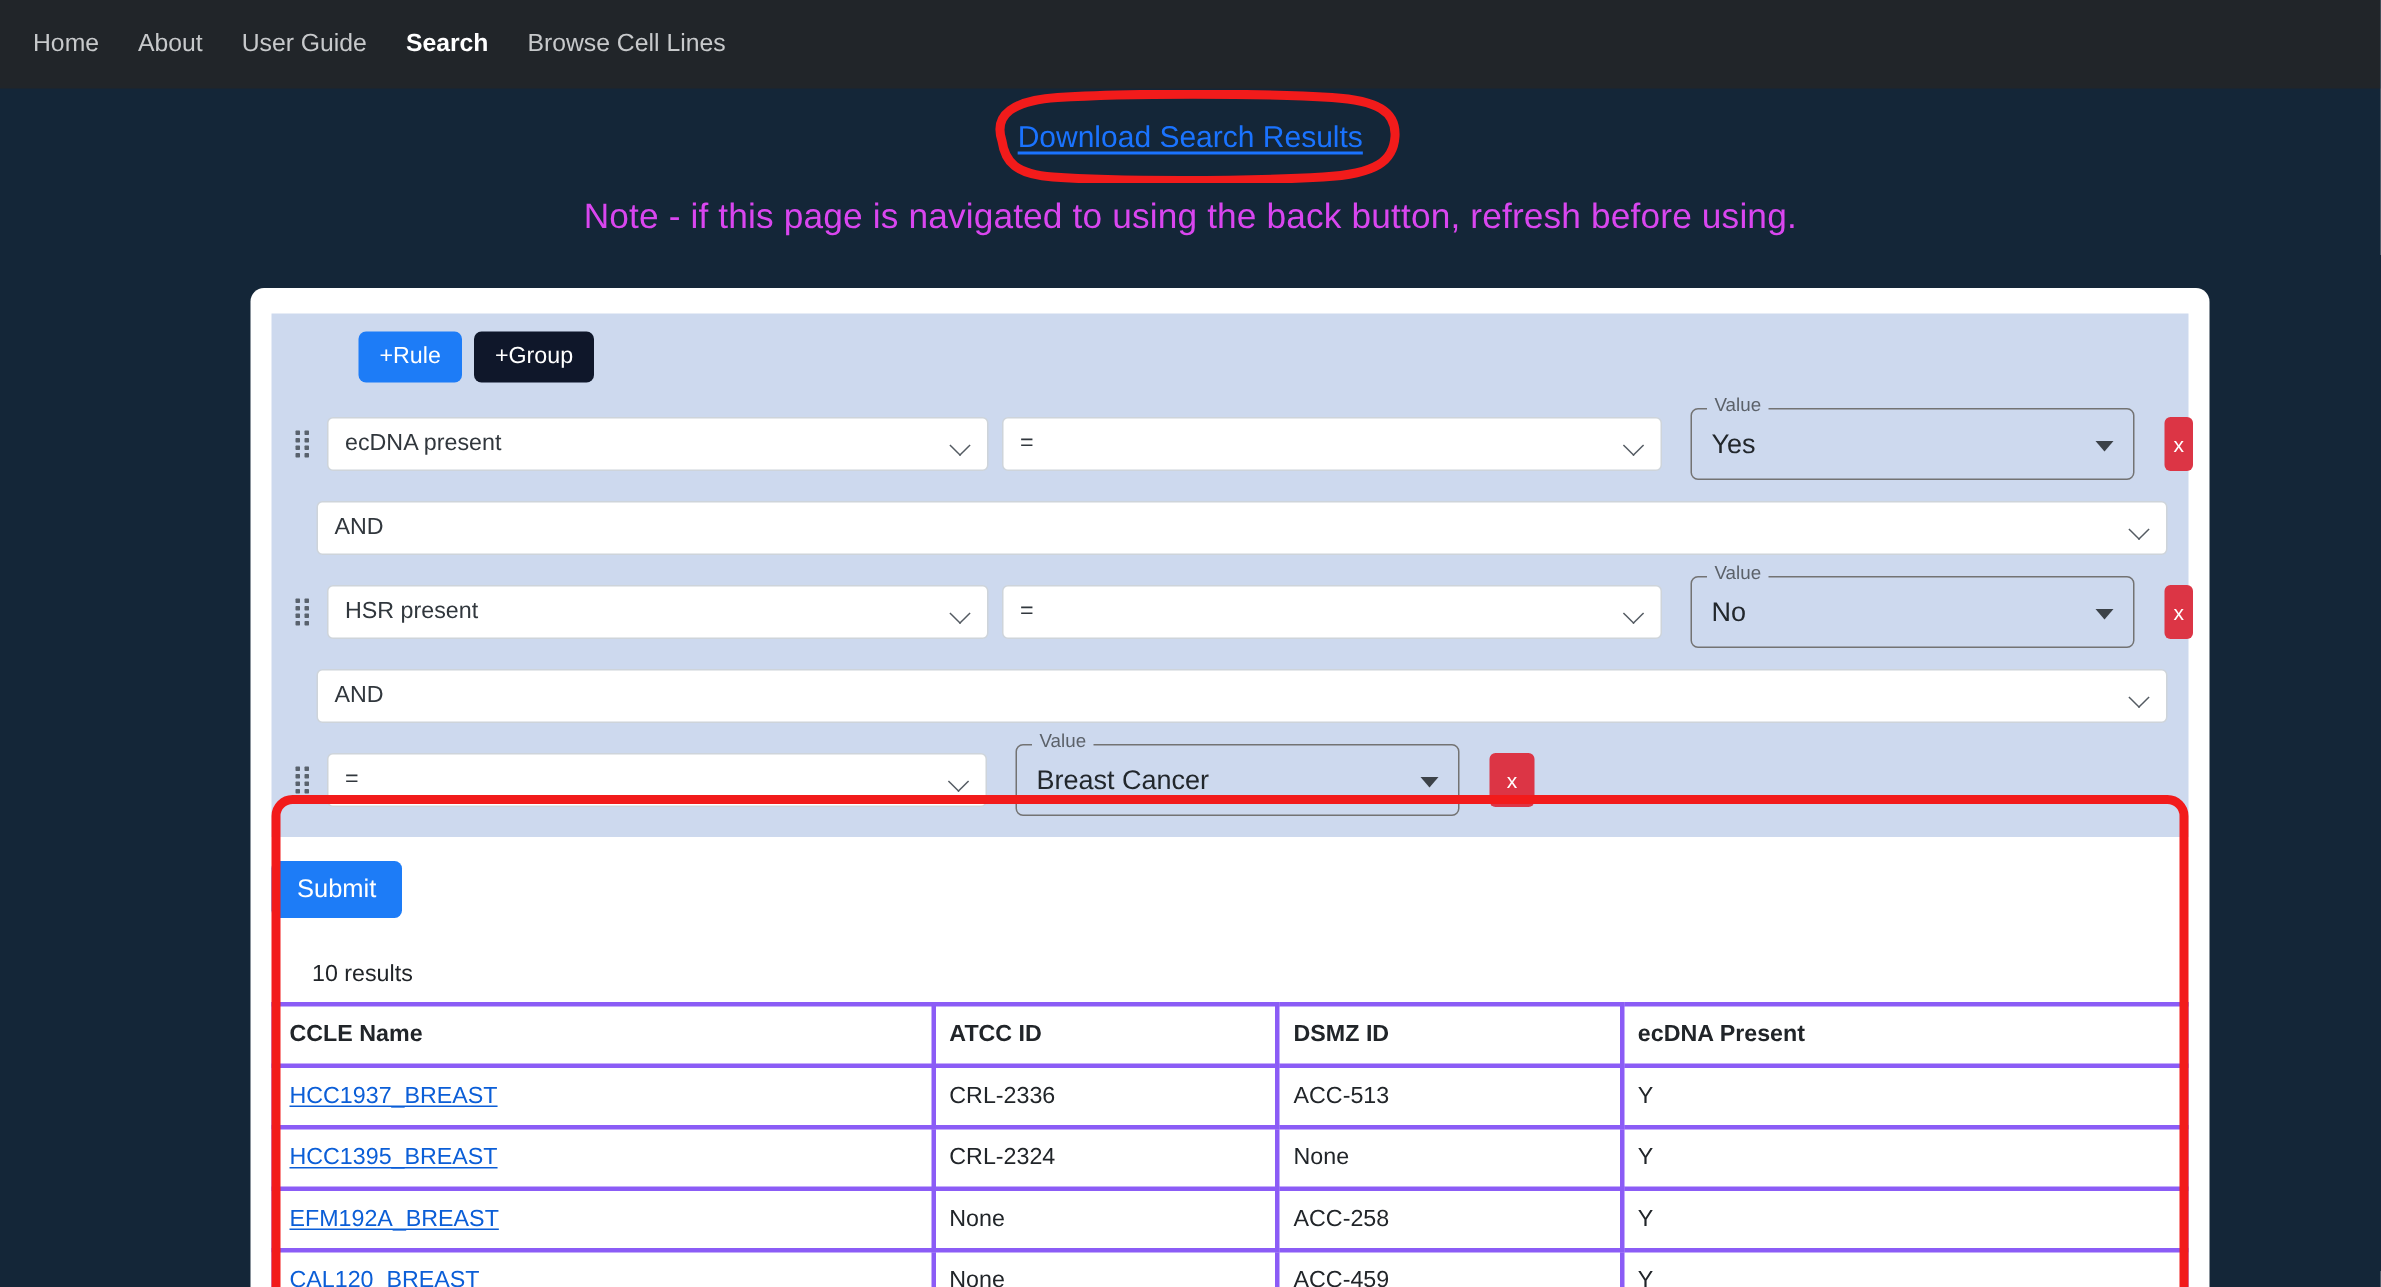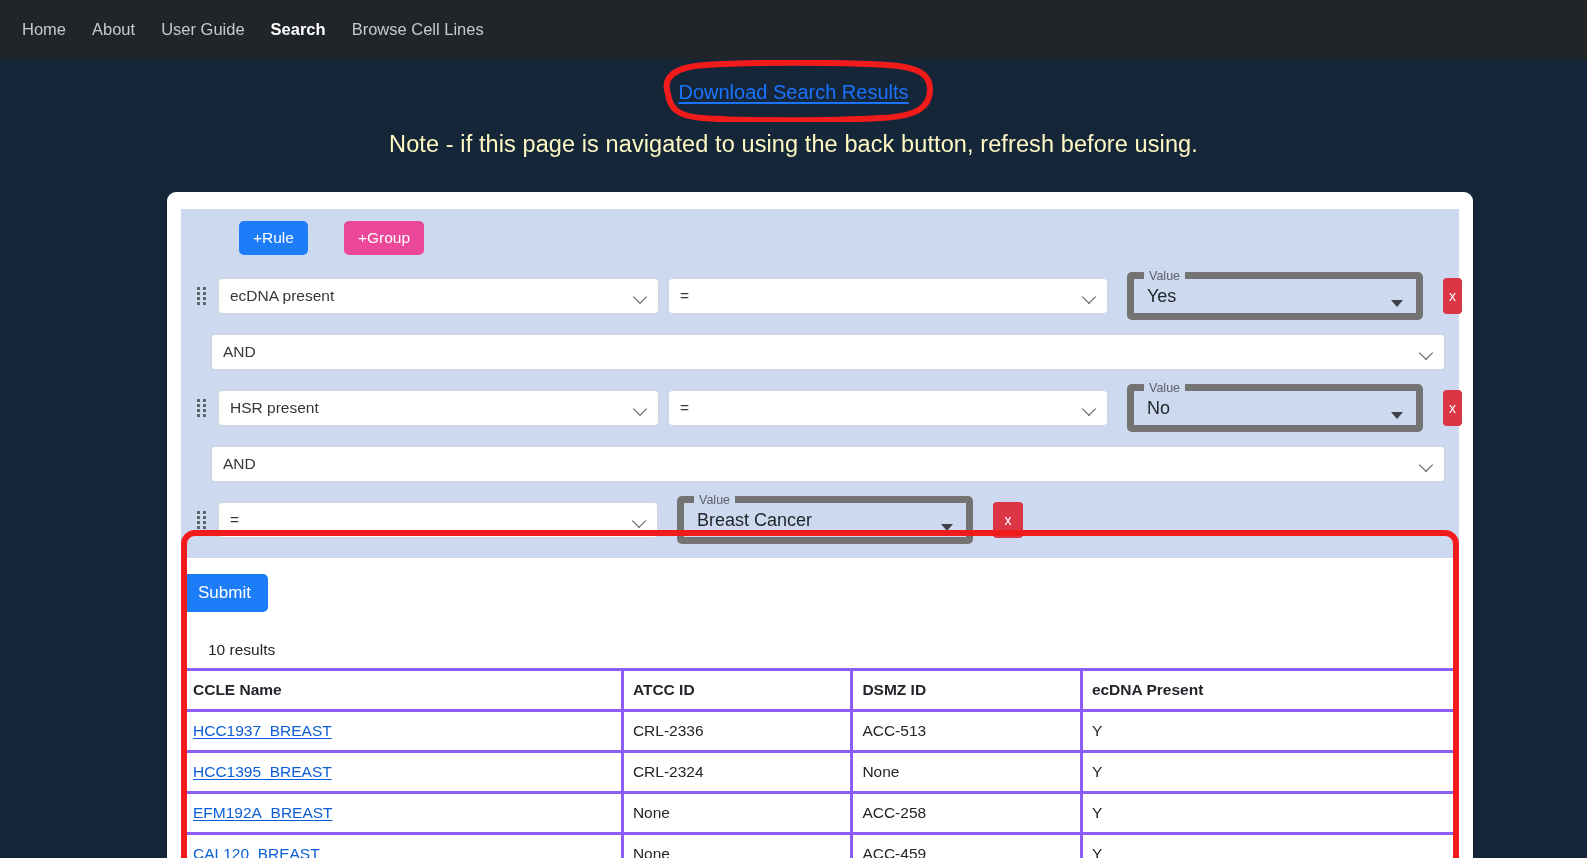--- a/index.html
+++ b/index.html
@@ -44,21 +44,21 @@
     text-decoration: underline;
     text-underline-offset: 3px;
   }
   .dl-ellipse {
     position: absolute;
     left: -28px; top: -21px;
     width: 290px; height: 62px;
     pointer-events: none;
   }
   .note {
-    color: #fef9c3;
+    color: #d946ef;
     font-size: 23.5px;
     margin-top: 27px;
     letter-spacing: 0.1px;
   }
 
   
   .card {
     position: absolute;
     left: 167px; top: 192px;
     width: 1306px;
@@ -77,21 +77,21 @@
   .btn {
     border: none;
     border-radius: 5px;
     color: #fff;
     font-size: 15.5px;
     padding: 8px 14px;
     cursor: pointer;
     font-family: "Liberation Sans", sans-serif;
   }
   .btn-rule { background: #1d7cf7; }
-  .btn-group { background: #ec4899; margin-left: 28px; }
+  .btn-group { background: #0f172a; }
 
   .rule-row {
     display: flex;
     align-items: center;
     gap: 9px;
     margin-bottom: 14px;
   }
   .drag-handle {
     width: 12px; height: 22px;
     display: grid;
@@ -132,21 +132,21 @@
   .sel-op { width: 440px; flex: 0 0 440px; }
 
   .conj-row { margin-bottom: 14px; padding-left: 16px; }
   .sel-conj { width: 100%; height: 36px; }
 
   
   .value-outline {
     position: relative;
     width: 296px; flex: 0 0 296px;
     height: 48px;
-    border: 7px solid #737373;
+    border: 1px solid #737373;
     border-radius: 5px;
     display: flex;
     align-items: center;
     padding: 0 34px 0 13px;
     font-size: 18px;
     color: #22272c;
     cursor: pointer;
     margin-left: 10px;
   }
   .value-outline .legend {

